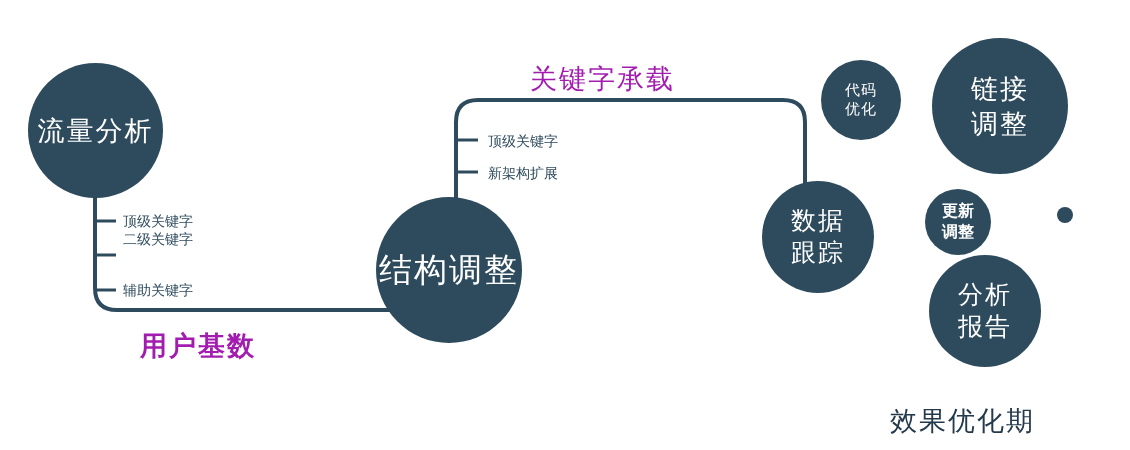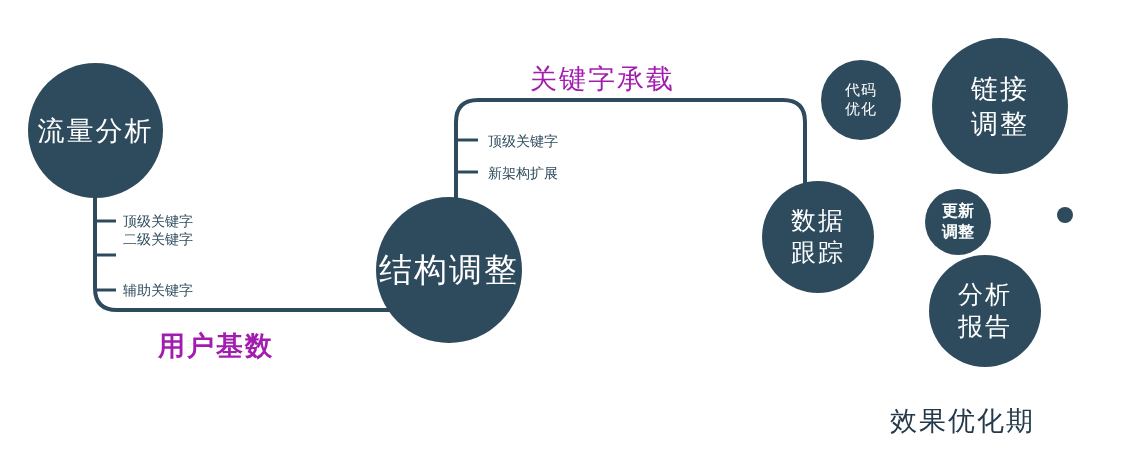--- a/index.html
+++ b/index.html
@@ -84,21 +84,21 @@
   </svg>
 
   <div class="node" style="left:28px; top:63px; width:135px; height:135px; font-size:27px; letter-spacing:2px;">
     <span>流量分析</span>
   </div>
 
   <div class="branch-label" style="left:123px; top:213px;">顶级关键字</div>
   <div class="branch-label" style="left:123px; top:231px;">二级关键字</div>
   <div class="branch-label" style="left:123px; top:282px;">辅助关键字</div>
 
-  <div class="edge-label big bold" style="left:158px; top:328px;">用户基数</div>
+  <div class="edge-label big bold" style="left:140px; top:328px;">用户基数</div>
 
   <div class="node" style="left:376px; top:197px; width:146px; height:146px; font-size:33px; letter-spacing:2px;">
     <span>结构调整</span>
   </div>
 
   <div class="branch-label" style="left:488px; top:133px;">顶级关键字</div>
   <div class="branch-label" style="left:488px; top:165px;">新架构扩展</div>
 
   <div class="edge-label big" style="left:530px; top:61px;">关键字承载</div>
 

